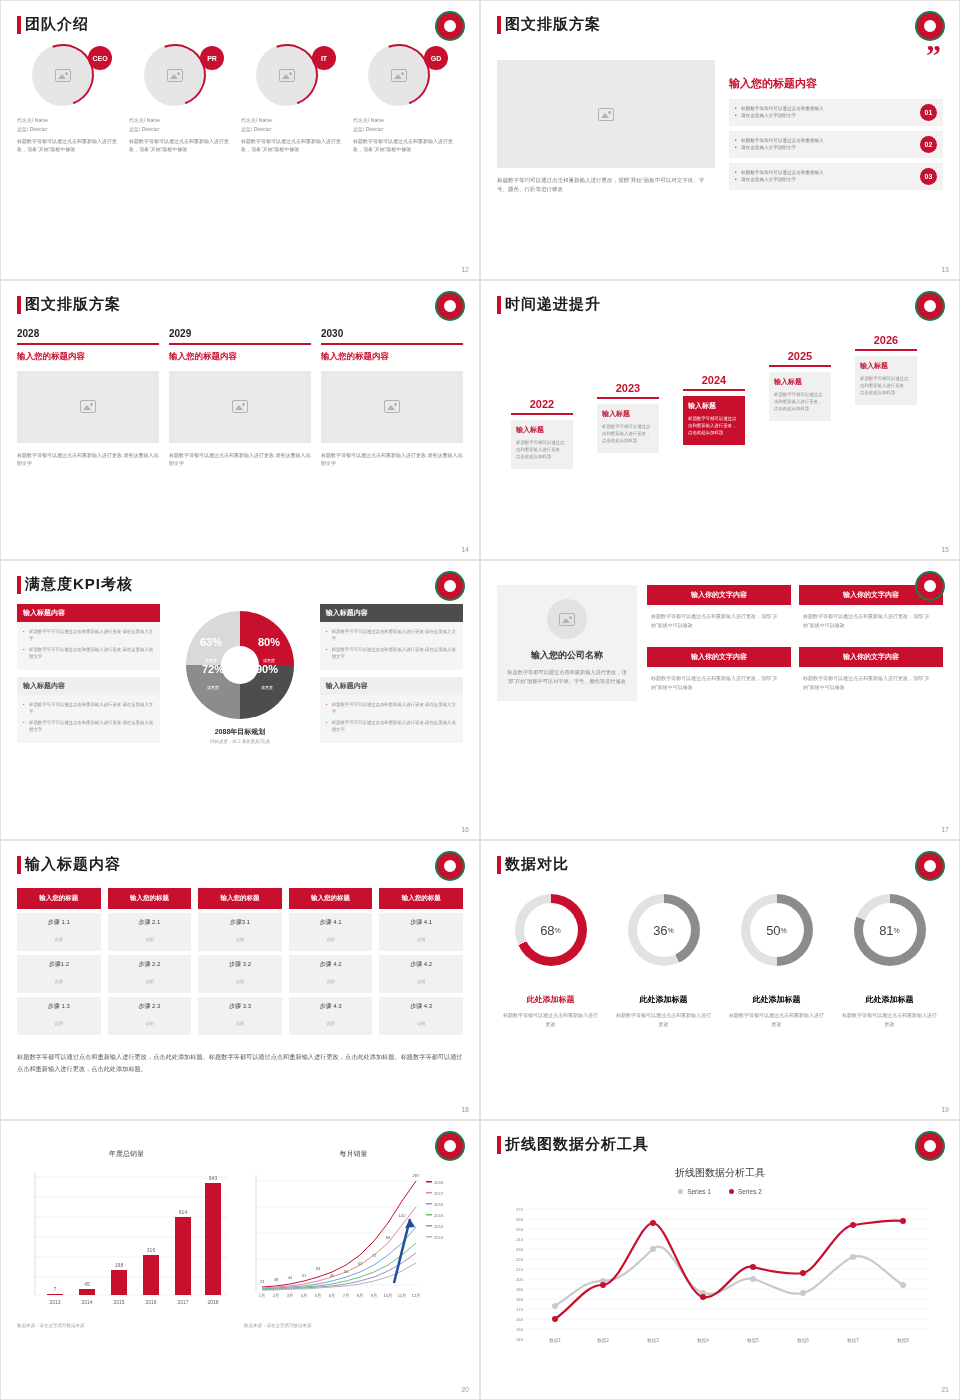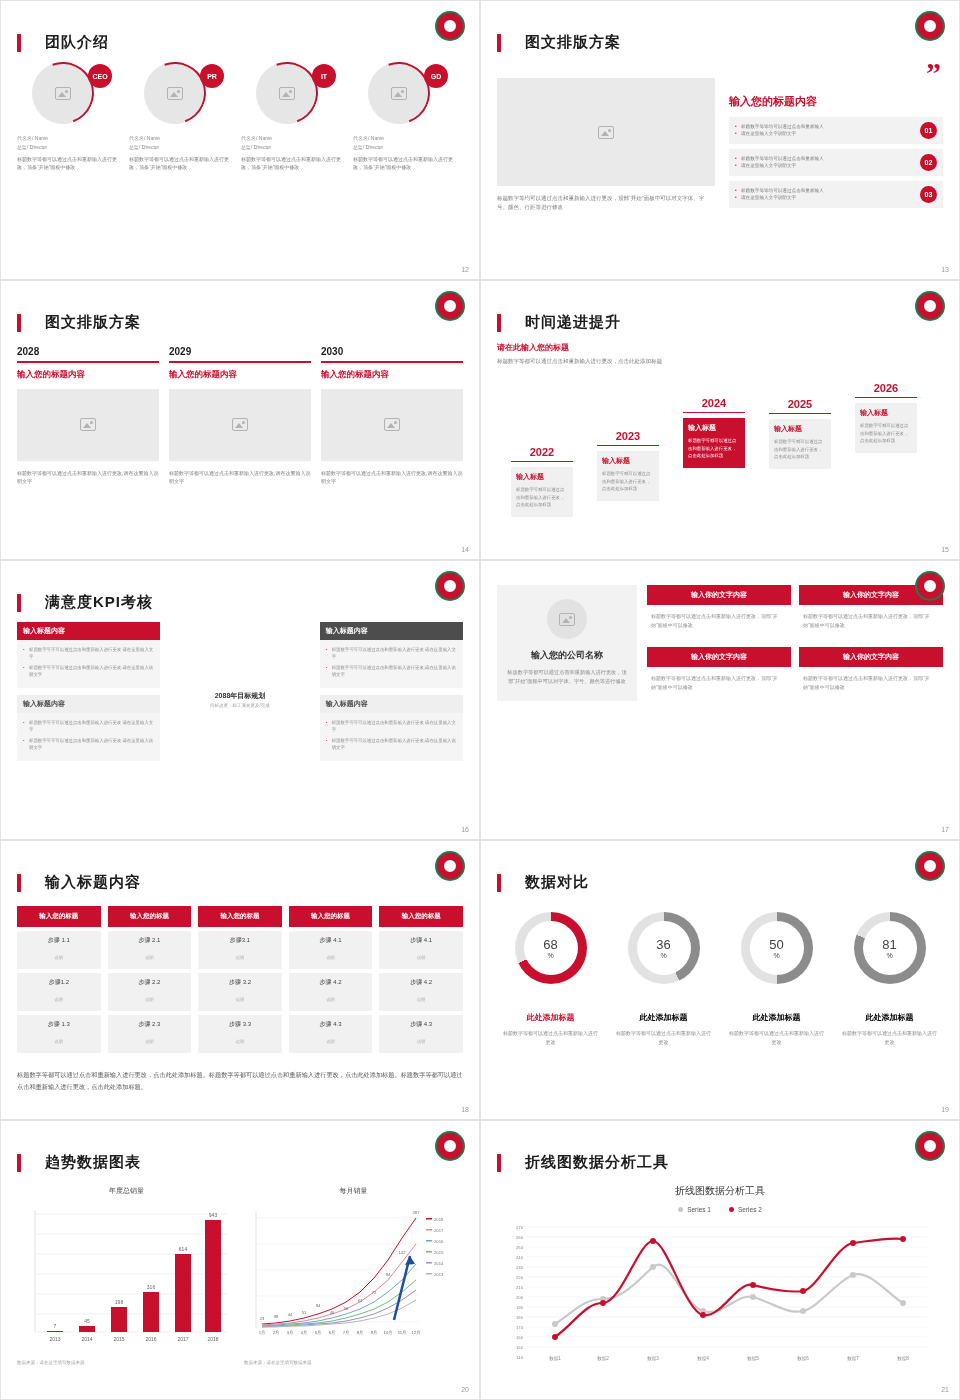--- a/index.html
+++ b/index.html
@@ -35,23 +35,22 @@
     background: #c8102e;
     border: 2px solid #1f7a4d;
     display: flex; align-items: center; justify-content: center;
   }
   .logo::after {
     content: ""; width: 12px; height: 12px; border-radius: 50%;
     background: #fff; border: 2px solid #c8102e;
   }
   
   .title {
-    display: flex; align-items: center; gap: 24px;
+    display: flex; align-items: center; gap: 4px;
     margin-bottom: 10px;
-    margin-top: 18px;
   }
   .title .bar {
     width: 4px; height: 18px; background: #c8102e;
   }
   .title .txt {
     font-size: 15px; font-weight: bold; color: #1d1d1d; letter-spacing: 1px;
   }
   .ph-img {
     background: #eaeaea;
     display: flex; align-items: center; justify-content: center;
@@ -209,21 +208,21 @@
   
   .s19-grid { display: flex; gap: 6px; margin-top: 20px; }
   .s19-col { flex: 1; text-align: center; }
   .ring-chart { width: 72px; height: 72px; border-radius: 50%; position: relative; margin: 0 auto; }
   .ring-chart::after {
     content: ""; position: absolute; left: 9px; top: 9px; width: 54px; height: 54px;
     border-radius: 50%; background: #fff;
   }
   .ring-val {
     position: absolute; inset: 0; display: flex; align-items: center; justify-content: center;
-    z-index: 2; font-size: 13px; color: #444; flex-direction: column;
+    z-index: 2; font-size: 13px; color: #444;
   }
   .ring-val span { font-size: 7px; }
   .s19-title { font-size: 8px; font-weight: bold; margin-top: 28px; }
   .s19-desc { font-size: 5px; color: #8a8a8a; line-height: 1.8; margin-top: 6px; padding: 0 6px; }
 
   
   .s20-wrap { display: flex; gap: 8px; margin-top: 14px; }
   .chart-box { flex: 1; }
   .chart-cap { text-align: center; font-size: 7px; color: #444; margin-bottom: 6px; }
   .chart-src { font-size: 4.5px; color: #a0a0a0; margin-top: 4px; }
@@ -376,42 +375,38 @@
     </div>
     <div class="slide-num">14</div>
   </div>
 
   <div class="slide">
     <div class="logo"></div>
     <div class="title">
       <div class="bar"></div>
       <div class="txt">时间递进提升</div>
     </div>
-    <div class="s15-head">
-      <h4>请在此输入您的标题</h4>
-      <p>标题数字等都可以通过点击和重新输入进行更改，点击此处添加标题</p>
-    </div>
     <div class="s15-track">
       <div class="s15-step" style="left:14px; top:74px;">
         <div class="yr">2022</div>
         <div class="hr"></div>
         <div class="bx bx-grey">
           <div class="h">输入标题</div>
           <div class="t">标题数字等都可以通过点击和重新输入进行更改，点击此处添加标题</div>
         </div>
       </div>
       <div class="s15-step" style="left:100px; top:58px;">
         <div class="yr">2023</div>
         <div class="hr"></div>
         <div class="bx bx-grey">
           <div class="h">输入标题</div>
           <div class="t">标题数字等都可以通过点击和重新输入进行更改，点击此处添加标题</div>
         </div>
       </div>
-      <div class="s15-step" style="left:186px; top:25px;">
+      <div class="s15-step" style="left:186px; top:50px;">
         <div class="yr">2024</div>
         <div class="hr"></div>
         <div class="bx bx-red">
           <div class="h">输入标题</div>
           <div class="t">标题数字等都可以通过点击和重新输入进行更改，点击此处添加标题</div>
         </div>
       </div>
       <div class="s15-step" style="left:272px; top:26px;">
         <div class="yr">2025</div>
         <div class="hr"></div>
@@ -445,20 +440,26 @@
           <p>标题数字等等可以通过点击和重新输入进行更改 请在这里输入文字</p>
           <p>标题数字等等可以通过点击和重新输入进行更改,请在这里输入说明文字</p>
         </div>
         <div class="kpi-head grey">输入标题内容</div>
         <div class="kpi-body">
           <p>标题数字等等可以通过点击和重新输入进行更改 请在这里输入文字</p>
           <p>标题数字等等可以通过点击和重新输入进行更改,请在这里输入说明文字</p>
         </div>
       </div>
       <div class="donut-wrap">
+        <div class="donut">
+          <div class="dlab d-tl"><b>63%</b><i>满意度</i></div>
+          <div class="dlab d-tr"><b>80%</b><i>满意度</i></div>
+          <div class="dlab d-bl"><b>72%</b><i>满意度</i></div>
+          <div class="dlab d-br"><b>90%</b><i>满意度</i></div>
+        </div>
         <div class="donut-cap">2088年目标规划</div>
         <div class="donut-sub">目标进度：标工满意度及/完成</div>
       </div>
       <div class="s16-col">
         <div class="kpi-head dark">输入标题内容</div>
         <div class="kpi-body">
           <p>标题数字等等可以通过点击和重新输入进行更改 请在这里输入文字</p>
           <p>标题数字等等可以通过点击和重新输入进行更改,请在这里输入说明文字</p>
         </div>
         <div class="kpi-head grey">输入标题内容</div>
@@ -591,24 +592,20 @@
         </div>
         <div class="s19-title">此处添加标题</div>
         <div class="s19-desc">标题数字等都可以通过点击和重新输入进行更改</div>
       </div>
     </div>
     <div class="slide-num">19</div>
   </div>
 
   <div class="slide">
     <div class="logo"></div>
-    <div class="title">
-      <div class="bar"></div>
-      <div class="txt">趋势数据图表</div>
-    </div>
     <div class="s20-wrap">
       <div class="chart-box">
         <div class="chart-cap">年度总销量</div>
         <svg width="215" height="150" viewBox="0 0 215 150">
           <g stroke="#e6e6e6" stroke-width="0.6">
             <line x1="18" y1="12" x2="210" y2="12"></line>
               <line x1="18" y1="32" x2="210" y2="32"></line>
             <line x1="18" y1="52" x2="210" y2="52"></line>
               <line x1="18" y1="72" x2="210" y2="72"></line>
             <line x1="18" y1="92" x2="210" y2="92"></line>

